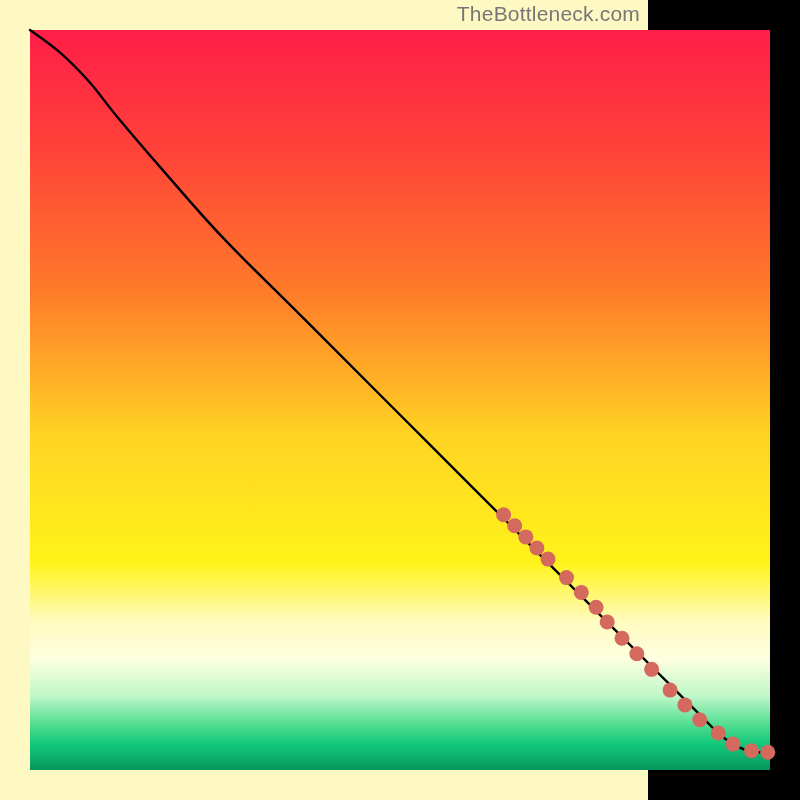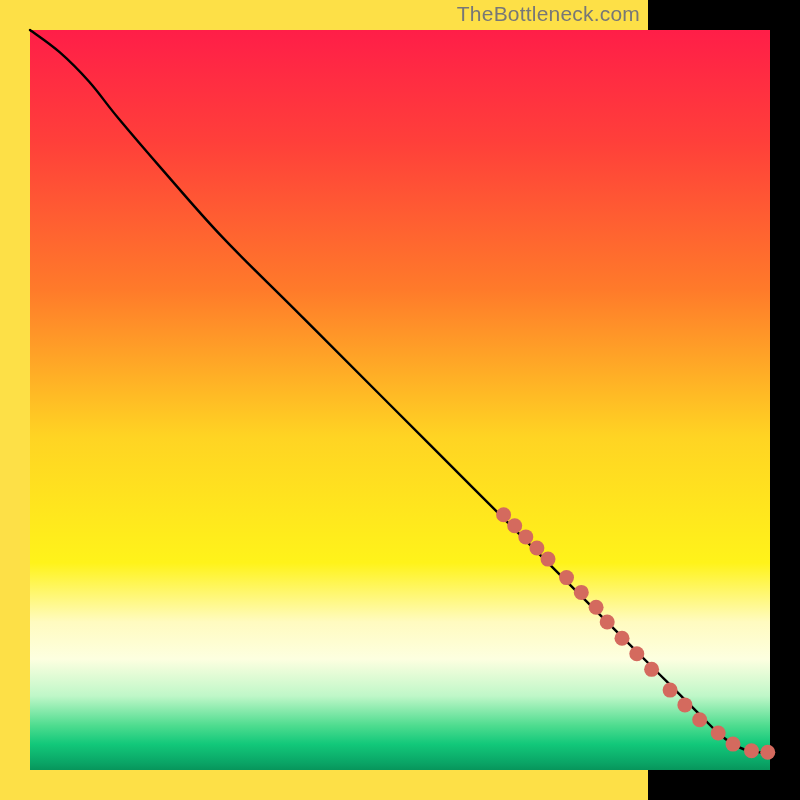--- a/index.html
+++ b/index.html
@@ -8,21 +8,21 @@
     width: 800px;
     height: 800px;
     background: #000;
     overflow: hidden;
     font-family: Arial, Helvetica, sans-serif;
   }
   .frame {
     position: relative;
     width: 648px;
     height: 800px;
-    background: #fde047;
+    background: #fef9c3;
   }
   .watermark {
     position: absolute;
     top: 2px;
     right: 8px;
     color: #777;
     font-size: 21px;
     font-weight: 500;
     letter-spacing: 0.2px;
     z-index: 10;

